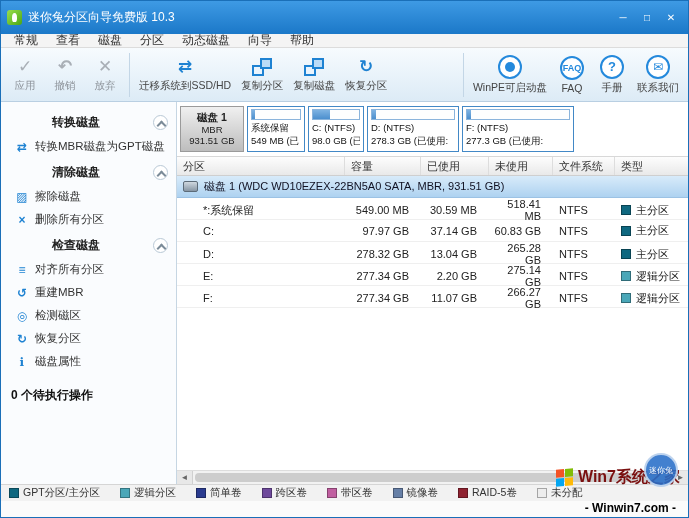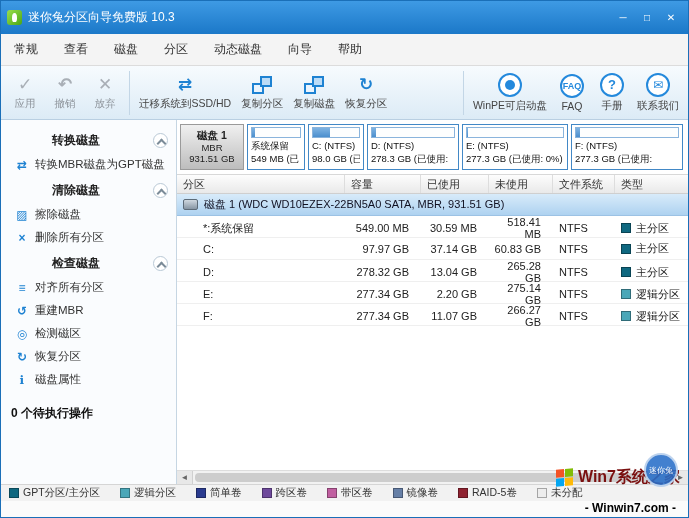--- a/index.html
+++ b/index.html
@@ -9,21 +9,21 @@
 
   
   .titlebar { height:33px; background:linear-gradient(180deg,#3e9ae4,#1b78c8); display:flex; align-items:center; padding:0 6px; color:#fff; flex:0 0 auto; }
   .app-icon { width:15px; height:15px; border-radius:3px; background:linear-gradient(135deg,#9adf4e,#4aa614); margin-right:6px; position:relative; flex:0 0 auto;}
   .app-icon::after { content:""; position:absolute; left:5px; top:3px; width:5px; height:9px; background:#fff; border-radius:50% 50% 40% 40%; }
   .title { font-size:12px; white-space:nowrap; }
   .win-controls { margin-left:auto; display:flex; gap:2px; }
   .winbtn { width:22px; height:18px; display:flex; align-items:center; justify-content:center; font-size:10px; cursor:pointer; }
 
   
-  .menubar { height:32px; background:#f4f4f4; border-bottom:1px solid #dcdcdc; display:flex; align-items:center; padding:0 4px; flex:0 0 auto;gap:8px; }
+  .menubar { height:14px; background:#f4f4f4; border-bottom:1px solid #dcdcdc; display:flex; align-items:center; padding:0 4px; flex:0 0 auto; }
   .menu-item { padding:2px 9px; font-size:12px; color:#333; cursor:default; }
 
   
   .toolbar { height:54px; background:linear-gradient(180deg,#f7fbfe,#dcebf6); border-bottom:1px solid #b9cfe2; display:flex; align-items:center; padding:2px 4px; flex:0 0 auto; }
   .tb-item { display:flex; flex-direction:column; align-items:center; justify-content:center; gap:2px; padding:2px 5px; min-width:40px; height:48px; cursor:pointer; }
   .tb-icon { font-size:17px; line-height:18px; height:20px; color:#1e82d2; font-weight:bold; display:flex; align-items:center; justify-content:center; }
   .tb-icon.gray { color:#a9afb6; }
   .tb-label { font-size:10.5px; color:#444; white-space:nowrap; }
   .tb-label.gray { color:#8d939a; }
   .tb-sep { width:1px; height:44px; background:#c3d6e6; margin:0 4px; flex:0 0 auto; }
@@ -257,27 +257,20 @@
           <div class="part-l1">C: (NTFS)</div>
           <div class="part-l2">98.0 GB (已</div>
         </div>
         <div class="part-box" style="width:92px">
           <div class="part-bar">
               <div class="part-fill" style="width: 5%;"></div>
             </div>
           <div class="part-l1">D: (NTFS)</div>
           <div class="part-l2">278.3 GB (已使用:</div>
         </div>
-        <div class="part-box" style="width:106px">
-          <div class="part-bar">
-              <div class="part-fill" style="width: 1%;"></div>
-            </div>
-          <div class="part-l1">E: (NTFS)</div>
-          <div class="part-l2">277.3 GB (已使用: 0%)</div>
-        </div>
         <div class="part-box" style="width:112px">
           <div class="part-bar">
               <div class="part-fill" style="width: 4%;"></div>
             </div>
           <div class="part-l1">F: (NTFS)</div>
           <div class="part-l2">277.3 GB (已使用:</div>
         </div>
       </div>
 
       <div class="tbl-header">

